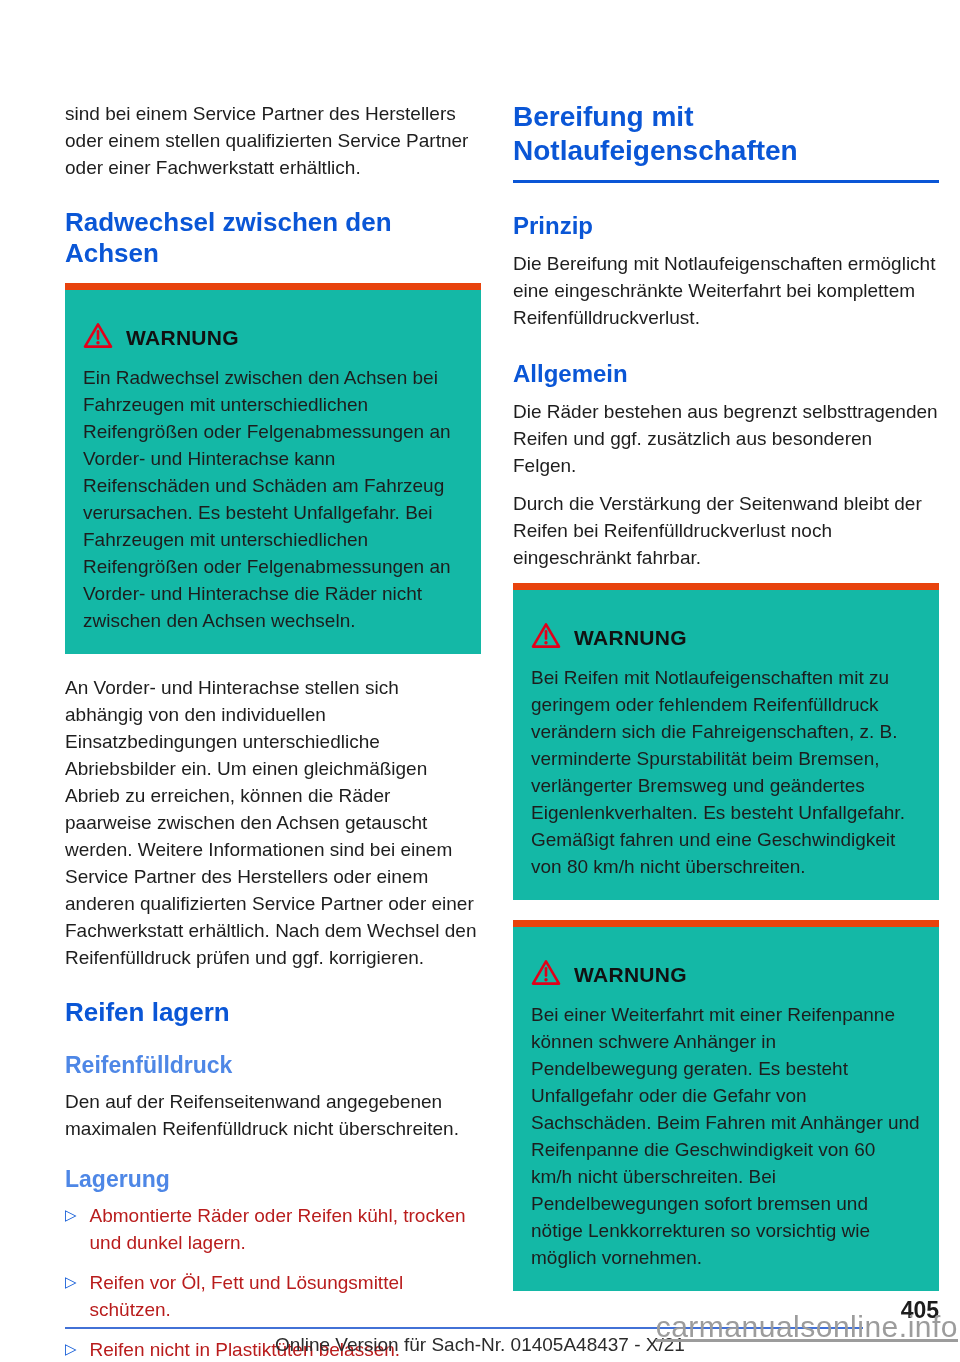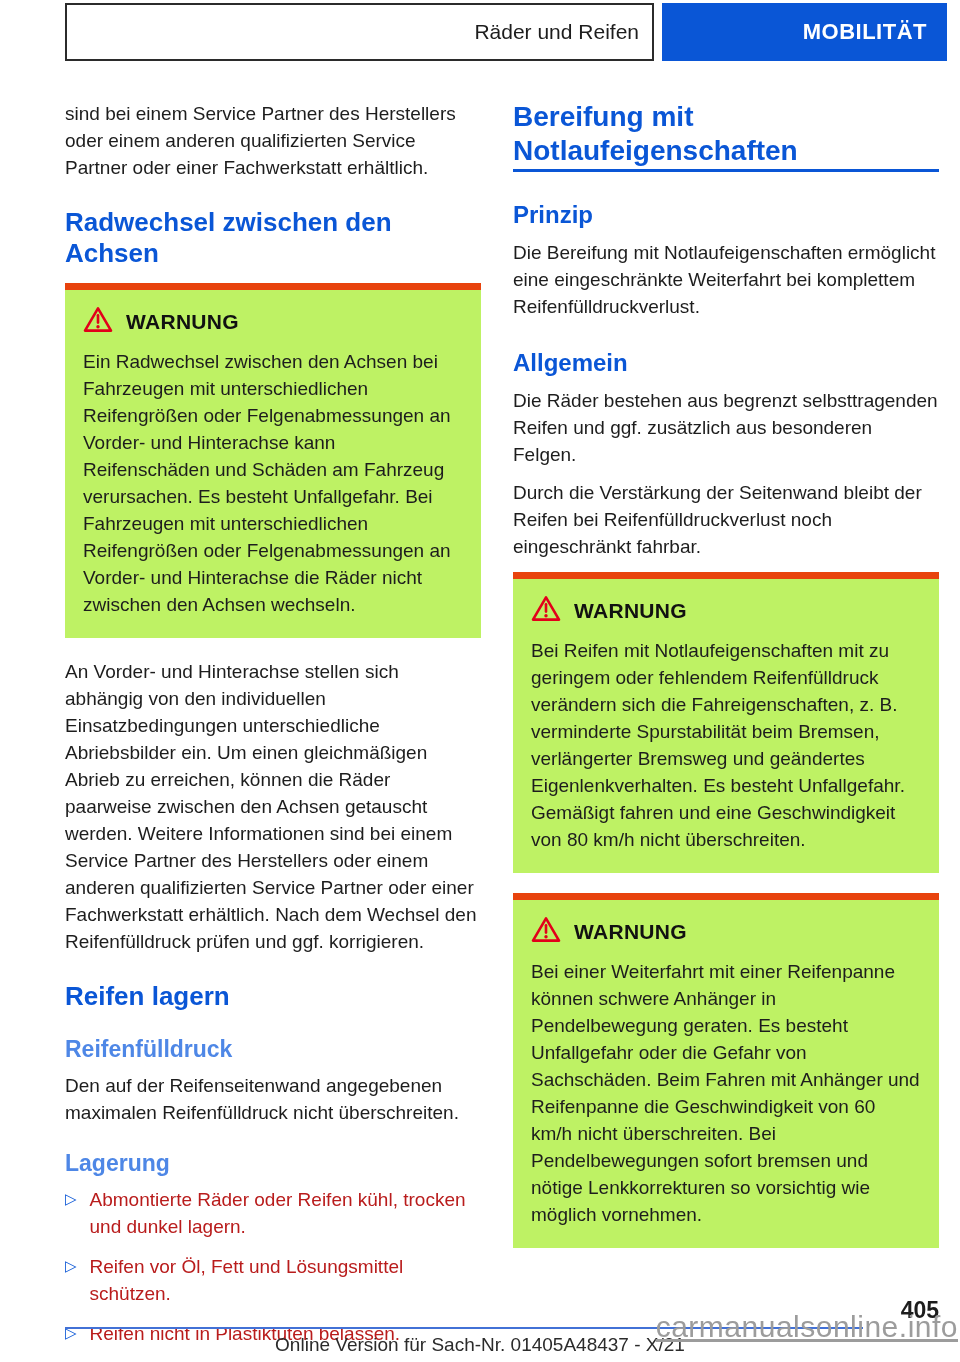--- a/index.html
+++ b/index.html
@@ -61,21 +61,21 @@
     margin: 0 0 11px;
     color: #1d1d1d;
   }
 
   .article-title {
     font-size: 28px;
     line-height: 34px;
     font-weight: 700;
     color: var(--accent-blue, #0a56d6);
     margin: 2px 0 26px;
-    padding-bottom: 1px;
+    padding-bottom: 12px;
     border-bottom: 3px solid var(--accent-blue, #0a56d6);
   }
 
   .section-title {
     font-size: 26px;
     line-height: 31px;
     font-weight: 700;
     color: var(--accent-blue, #0a56d6);
     margin: 26px 0 14px;
   }
@@ -91,23 +91,23 @@
   .sub-title {
     font-size: 23px;
     line-height: 27px;
     font-weight: 700;
     color: var(--subheading-blue, #4e87e6);
     margin: 24px 0 9px;
   }
 
   
   .warnbox {
-    background: #bef264;
+    background: #14b8a6;
     border-top: 7px solid var(--warning-bar-orange, #e8430d);
-    padding: 16px 18px 20px;
+    padding: 32px 18px 20px;
     margin: 12px 0 20px;
   }
   .warnhead {
     display: flex; align-items: center;
     gap: 13px;
     margin-bottom: 11px;
   }
   .warn-label {
     font-size: 21px;
     font-weight: 700;
@@ -156,33 +156,25 @@
     color: var(--watermark-gray, #9c9c9c);
     letter-spacing: 0.5px;
     text-decoration: underline;
   }
 </style>
 </head>
 <body>
 
 <div class="page">
 
-  <header class="header">
-    <div class="header-section">
-      <span>Räder und Reifen</span>
-    </div>
-    <div class="header-chapter">
-      <span>MOBILITÄT</span>
-    </div>
-  </header>
 
   <main class="columns">
 
     <section class="col col-left">
-      <p class="body">sind bei einem Service Partner des Herstellers oder einem anderen qualifizierten Service Partner oder einer Fachwerkstatt erhältlich.</p>
+      <p class="body">sind bei einem Service Partner des Herstellers oder einem stellen qualifizierten Service Partner oder einer Fachwerkstatt erhältlich.</p>
 
       <h2 class="section-title">Radwechsel zwischen den Achsen</h2>
 
       <aside class="warnbox">
         <div class="warnhead">
           <span>
             <svg width="30" height="27" viewBox="0 0 30 27" aria-hidden="true">
               <path d="M15 2.4 L28 24.6 L2 24.6 Z" fill="none" stroke="#e2001a" stroke-width="2.6" stroke-linejoin="round"></path>
               <path d="M15 9.2 L15 16.6" stroke="#e2001a" stroke-width="2.6" stroke-linecap="round"></path>
               <circle cx="15" cy="20.8" r="1.7" fill="#e2001a"></circle>

